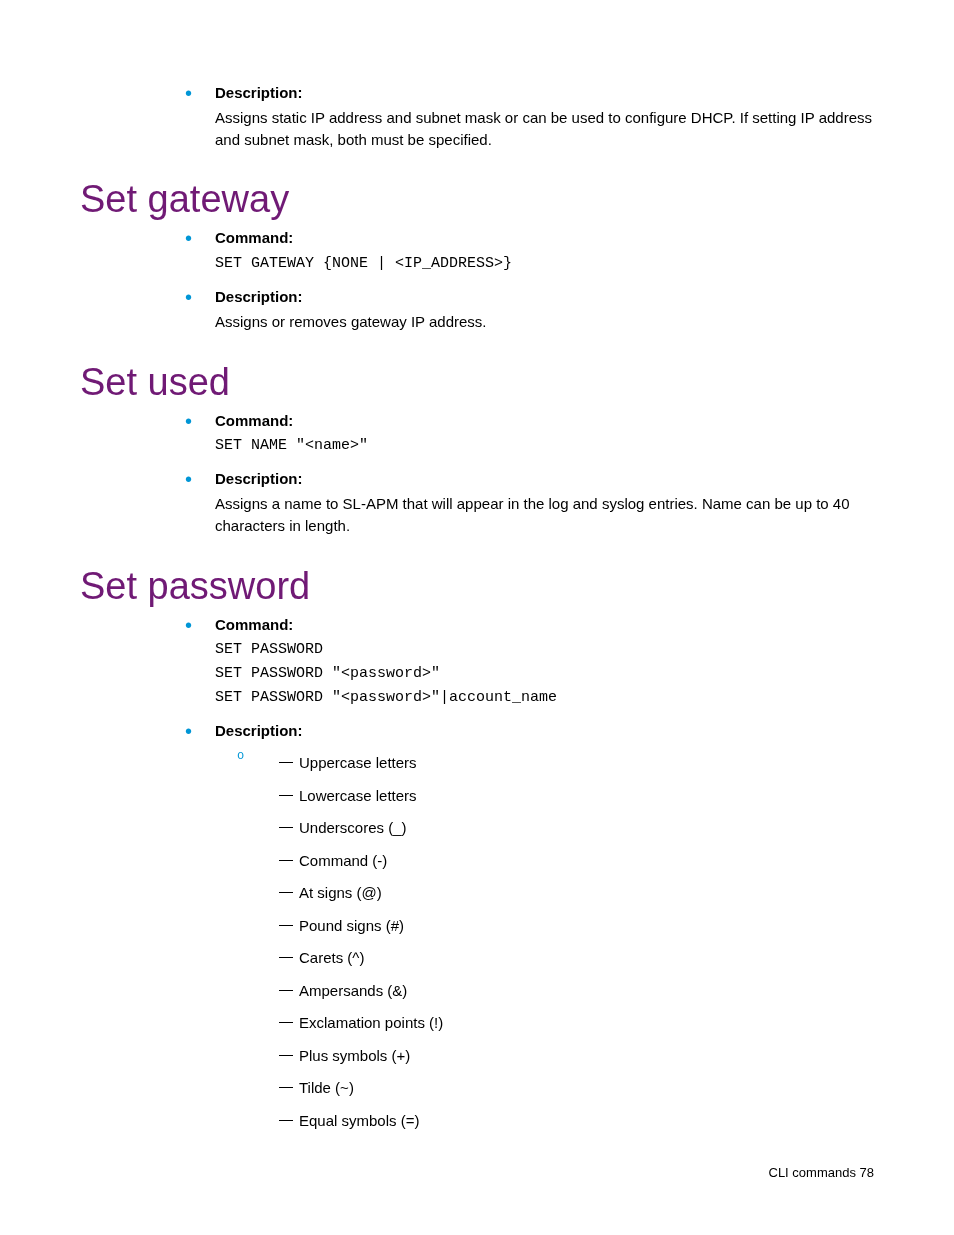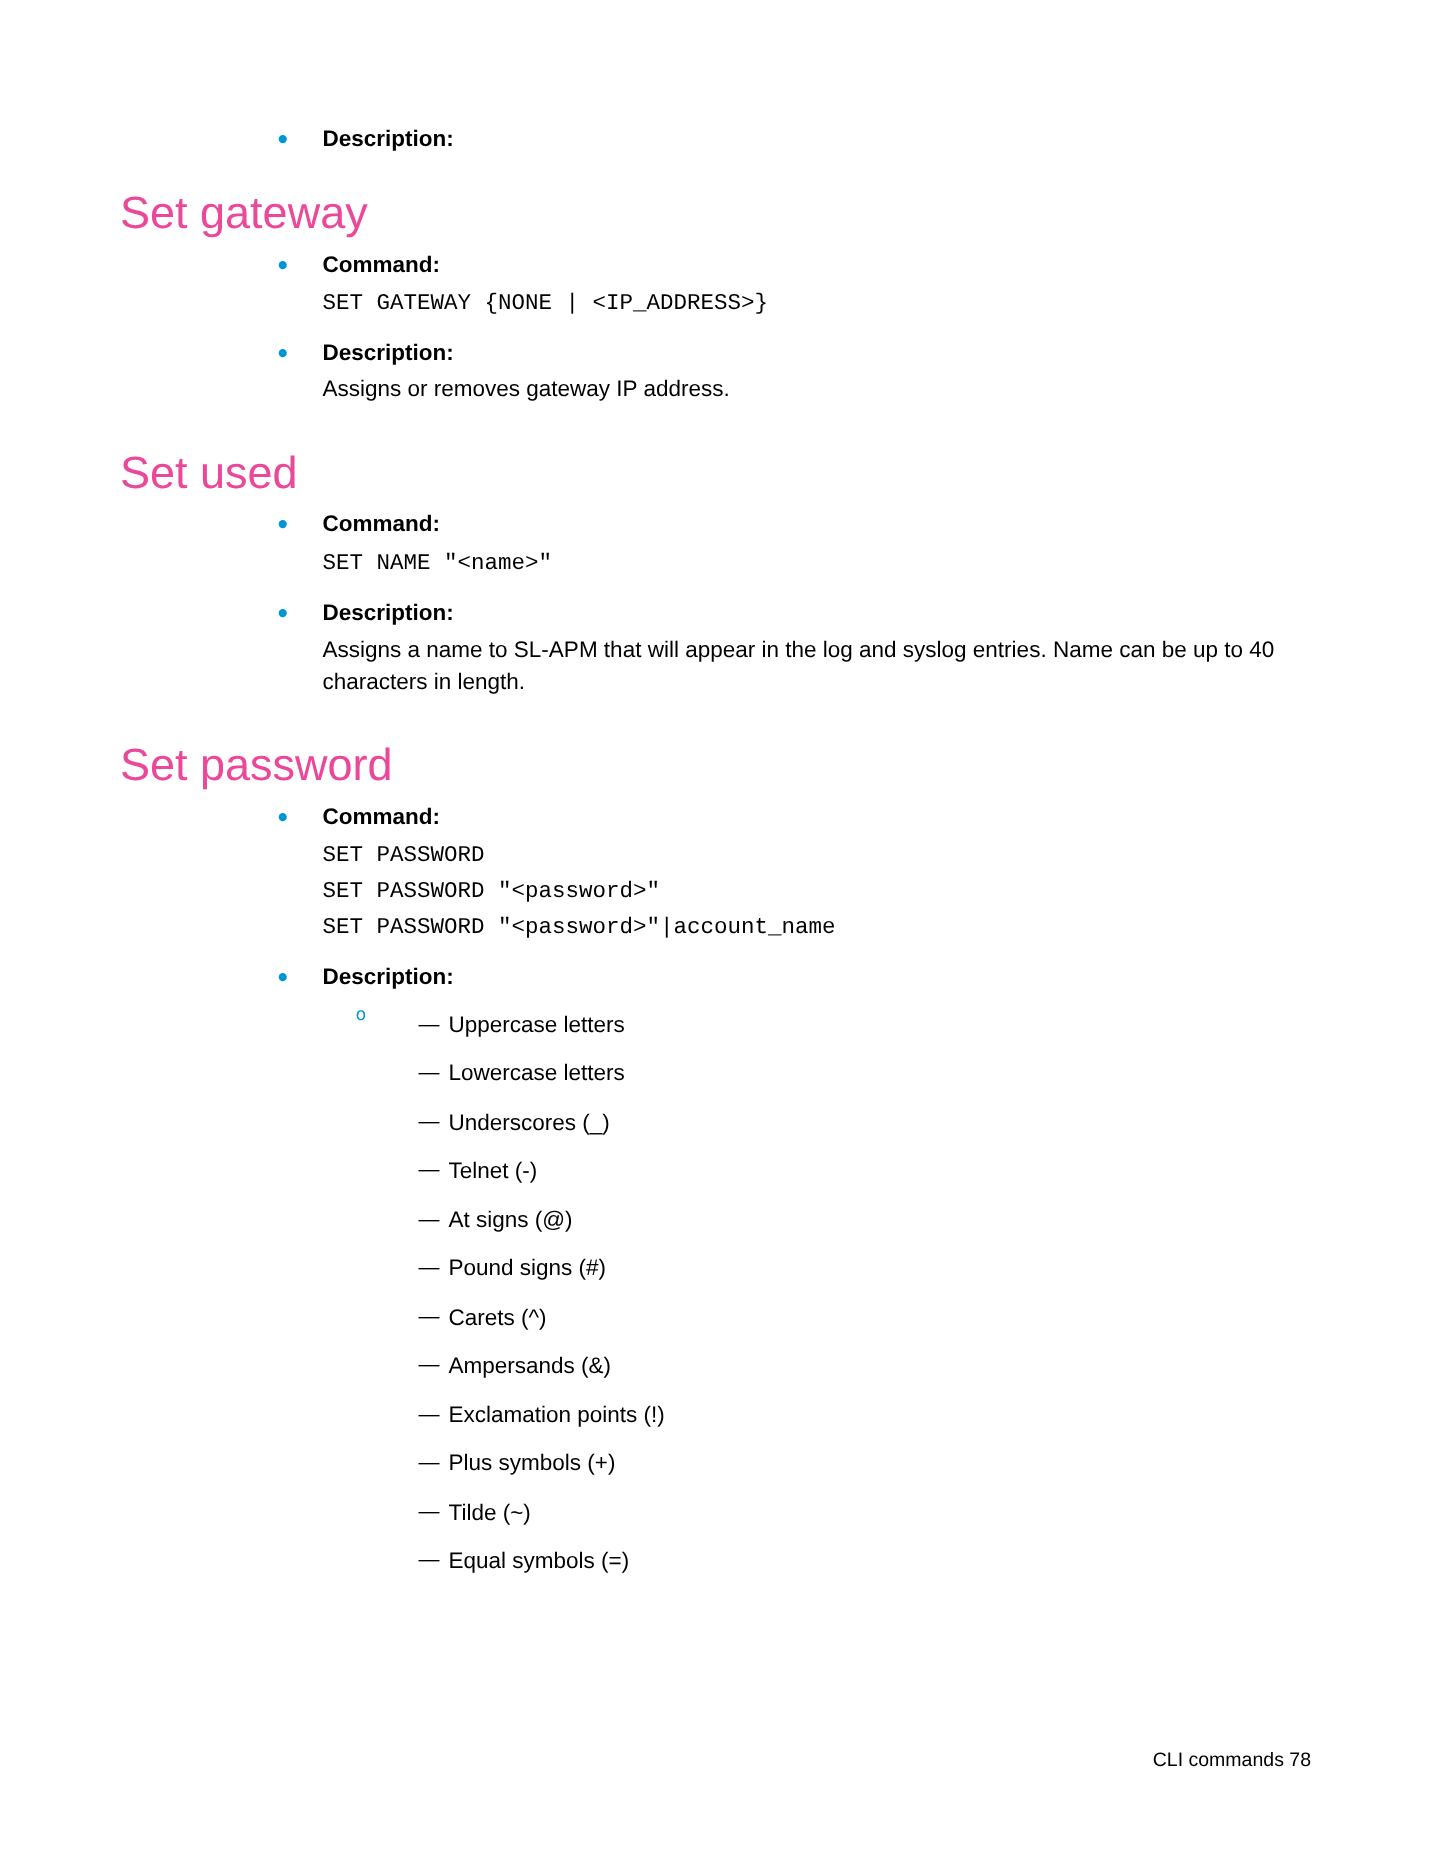--- a/index.html
+++ b/index.html
@@ -15,22 +15,22 @@
     position: relative;
     padding: 80px 80px 0 80px;
     box-sizing: border-box;
   }
   .content {
     margin-left: 0;
   }
   h2.section-heading {
     font-family: Arial, Helvetica, sans-serif;
     font-weight: 400;
-    color: #ec4899;
-    font-size: 30px;
+    color: #701a75;
+    font-size: 38px;
     margin: 20px 0 4px 0;
   }
   ul.bullets {
     list-style: none;
     margin: 0;
     padding: 0 0 0 105px;
   }
   ul.bullets > li {
     position: relative;
     padding: 2px 0 2px 30px;
@@ -107,20 +107,21 @@
 </style>
 </head>
 <body>
 
 <div class="page">
   <div class="content">
 
     <ul class="bullets">
       <li>
         <div class="bold-label">Description:</div>
+        <div class="body-text">Assigns static IP address and subnet mask or can be used to configure DHCP. If setting IP address and subnet mask, both must be specified.</div>
       </li>
     </ul>
 
     <h2 class="section-heading">Set gateway</h2>
     <ul class="bullets">
       <li>
         <div class="bold-label">Command:</div>
         <div class="mono">SET GATEWAY {NONE | &lt;IP_ADDRESS&gt;}</div>
       </li>
       <li>
@@ -150,21 +151,21 @@
 SET PASSWORD "&lt;password&gt;"|account_name</div>
       </li>
       <li>
         <div class="bold-label">Description:</div>
         <ul class="sublist">
           <li>
             <ul class="dashlist">
               <li>Uppercase letters</li>
               <li>Lowercase letters</li>
               <li>Underscores (_)</li>
-              <li>Telnet (-)</li>
+              <li>Command (-)</li>
               <li>At signs (@)</li>
               <li>Pound signs (#)</li>
               <li>Carets (^)</li>
               <li>Ampersands (&amp;)</li>
               <li>Exclamation points (!)</li>
               <li>Plus symbols (+)</li>
               <li>Tilde (~)</li>
               <li>Equal symbols (=)</li>
             </ul>
           </li>

